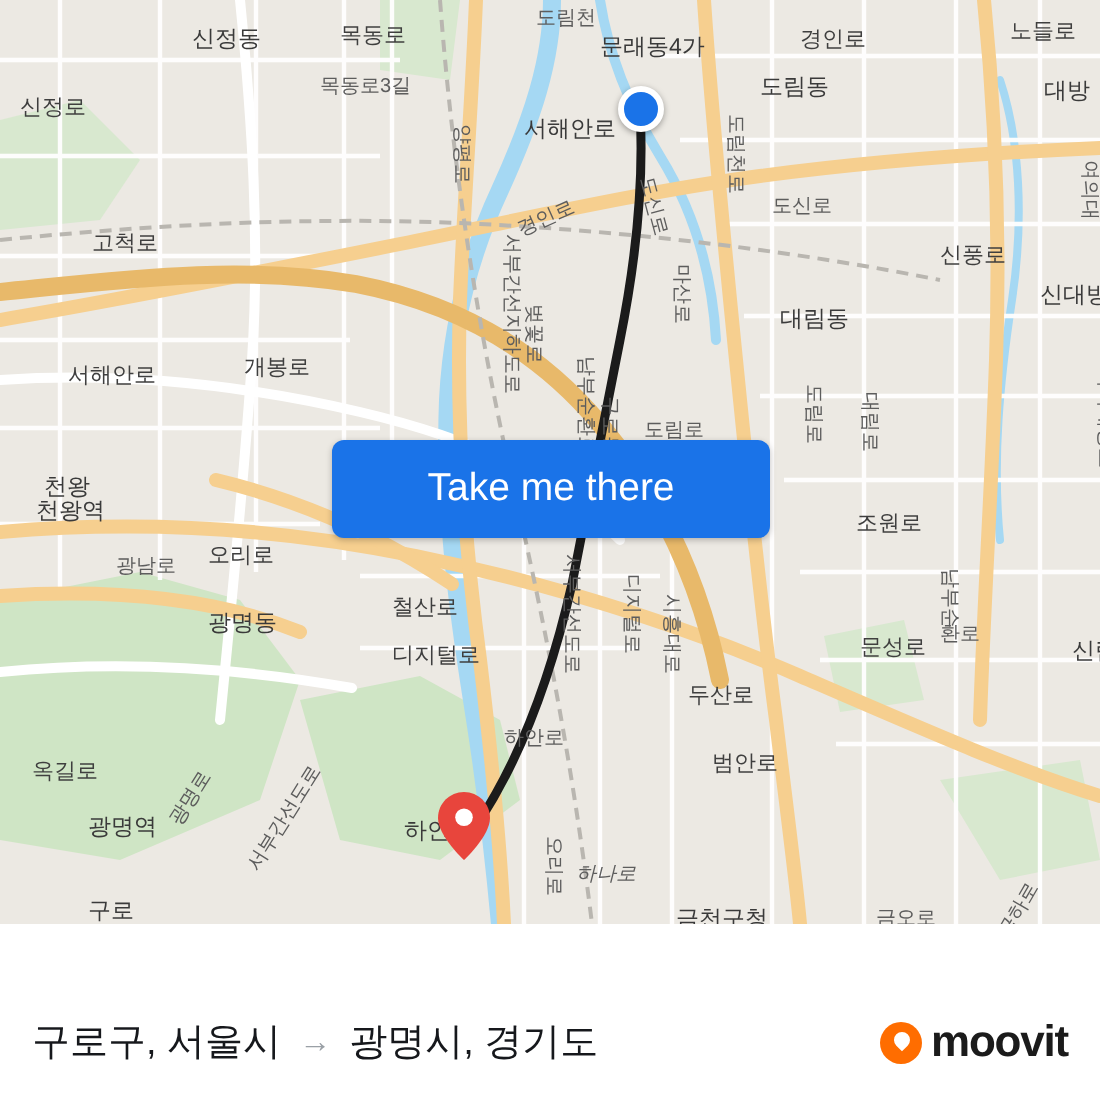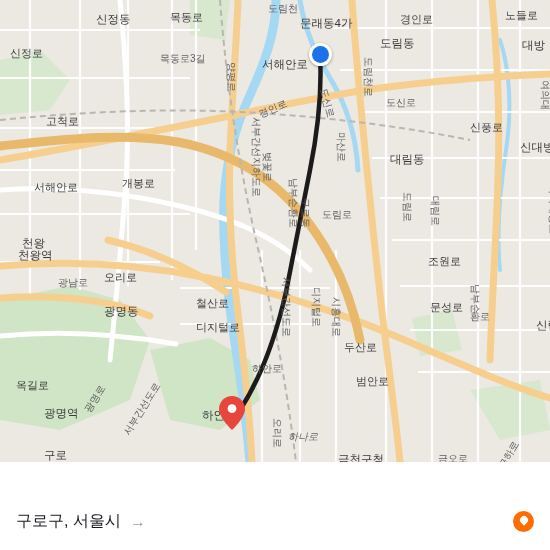--- a/index.html
+++ b/index.html
@@ -50,21 +50,21 @@
     align-items: center;
     padding: 0 16px;
   }
   .route-line {
     display: flex; align-items: center;
     flex: 1;
     gap: 9px;
     min-width: 0;
   }
   .route-text {
-    font-size: 16px;
+    font-size: 19px;
     color: #16181c;
     white-space: nowrap;
   }
   .arrow-icon {
     display: inline-block;
     color: #9aa0a6;
     font-size: 16px;
     line-height: 1;
     transform: translateY(1px);
   }
@@ -233,21 +233,21 @@
       <path d="M320 55 C322 90 318 130 310 170 C302 212 294 252 286 292 C276 336 262 376 240 410" stroke="#1b1b1b" stroke-width="4.5" fill="none" stroke-linecap="round"></path>
     </svg>
 
     <div id="labels">
         <div class="lbl place" style="left: 96px; top: 12px;">신정동</div>
         <div class="lbl b" style="left: 170px; top: 10px;">목동로</div>
         <div class="lbl place" style="left: 300px; top: 16px;">문래동4가</div>
         <div class="lbl b" style="left: 400px; top: 12px;">경인로</div>
         <div class="lbl b" style="left: 505px; top: 8px;">노들로</div>
         <div class="lbl " style="left: 268px; top: 2px;">도림천</div>
-        <div class="lbl " style="left: 160px; top: 36px; margin-top: 16px;">목동로3길</div>
+        <div class="lbl " style="left: 160px; top: 36px;">목동로3길</div>
         <div class="lbl place" style="left: 262px; top: 57px;">서해안로</div>
         <div class="lbl place" style="left: 380px; top: 36px;">도림동</div>
         <div class="lbl place" style="left: 522px; top: 38px;">대방</div>
         <div class="lbl b" style="left: 10px; top: 46px;">신정로</div>
         <div class="lbl " style="left: 216px; top: 70px; transform: rotate(90deg);">양평로</div>
         <div class="lbl " style="left: 258px; top: 102px; transform: rotate(-24deg);">경인로</div>
         <div class="lbl " style="left: 348px; top: 70px; transform: rotate(90deg);">도림천로</div>
         <div class="lbl " style="left: 312px; top: 96px; transform: rotate(75deg);">도신로</div>
         <div class="lbl " style="left: 386px; top: 96px;">도신로</div>
         <div class="lbl place" style="left: 390px; top: 152px;">대림동</div>
@@ -270,21 +270,21 @@
         <div class="lbl place" style="left: 18px; top: 248px;">천왕역</div>
         <div class="lbl b" style="left: 104px; top: 270px;">오리로</div>
         <div class="lbl " style="left: 58px; top: 276px;">광남로</div>
         <div class="lbl b" style="left: 428px; top: 254px;">조원로</div>
         <div class="lbl place" style="left: 104px; top: 304px;">광명동</div>
         <div class="lbl b" style="left: 196px; top: 296px;">철산로</div>
         <div class="lbl b" style="left: 196px; top: 320px;">디지털로</div>
         <div class="lbl " style="left: 256px; top: 300px; transform: rotate(90deg);">서부간선도로</div>
         <div class="lbl " style="left: 296px; top: 300px; transform: rotate(90deg);">디지털로</div>
         <div class="lbl " style="left: 316px; top: 310px; transform: rotate(90deg);">시흥대로</div>
-        <div class="lbl b" style="left: 430px; top: 300px; text-align: center;">문성로</div>
+        <div class="lbl b" style="left: 430px; top: 316px; text-align: center;">문성로</div>
         <div class="lbl " style="left: 460px; top: 292px; transform: rotate(90deg);">남부순</div>
         <div class="lbl " style="left: 470px; top: 310px; text-align: center;">환로</div>
         <div class="lbl place" style="left: 536px; top: 318px;">신림</div>
         <div class="lbl b" style="left: 344px; top: 340px;">두산로</div>
         <div class="lbl b" style="left: 356px; top: 374px;">범안로</div>
         <div class="lbl b" style="left: 16px; top: 378px;">옥길로</div>
         <div class="lbl place" style="left: 44px; top: 386px; margin-top: 20px;">광명역</div>
         <div class="lbl " style="left: 80px; top: 392px; transform: rotate(-58deg);">광명로</div>
         <div class="lbl " style="left: 112px; top: 402px; transform: rotate(-58deg);">서부간선도로</div>
         <div class="lbl " style="left: 228px; top: 362px; margin-left: 24px;">하안로</div>
@@ -299,31 +299,34 @@
 
     <div class="origin-dot"></div>
 
     <div class="dest-pin">
       <svg viewBox="0 0 26 34" width="26" height="34">
         <path d="M13 0 C5.8 0 0 5.8 0 13 C0 22 13 34 13 34 C13 34 26 22 26 13 C26 5.8 20.2 0 13 0 Z" fill="#e8453c"></path>
         <circle cx="13" cy="12.6" r="4.4" fill="#ffffff"></circle>
       </svg>
     </div>
 
+    <button class="cta">Take me there</button>
   </div>
 
   <div class="attribution">
     <a href="#">© OpenStreetMap contributors</a>
     <span class="sep">|</span>
     <a href="#">© OpenMapTiles</a>
   </div>
 
   <div class="footer">
     <div class="route-line">
       <span class="route-text">구로구, 서울시</span>
       <span class="arrow-icon">→</span>
+      <span class="route-text">광명시, 경기도</span>
     </div>
     <div class="moovit-logo">
       <span class="moovit-mark"></span>
+      <span class="moovit-word">moovit</span>
     </div>
   </div>
 
 </div>
 
 </body></html>

